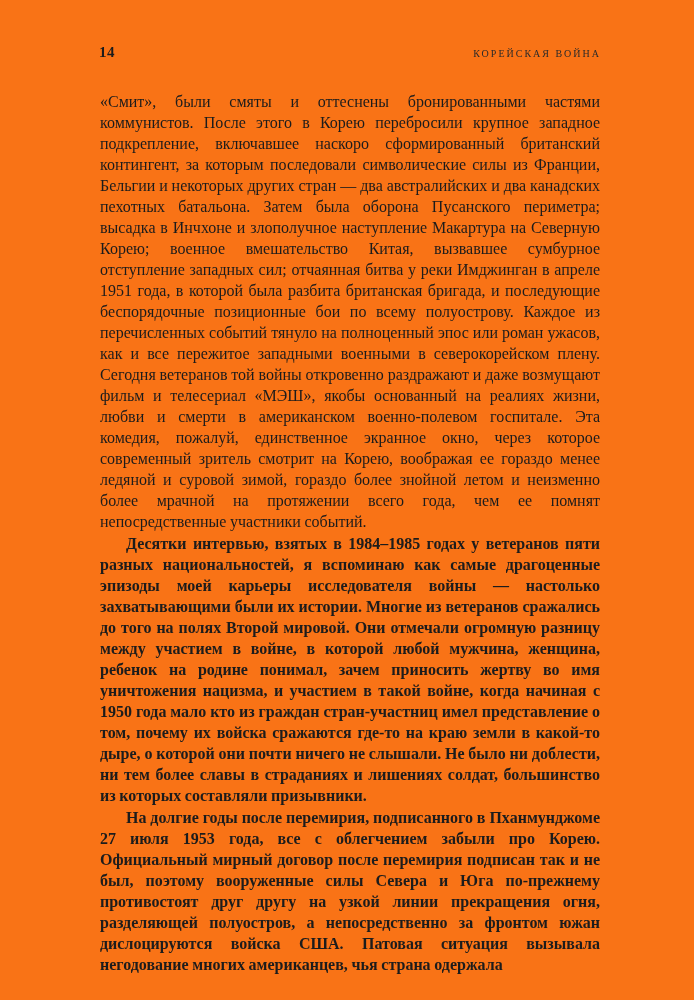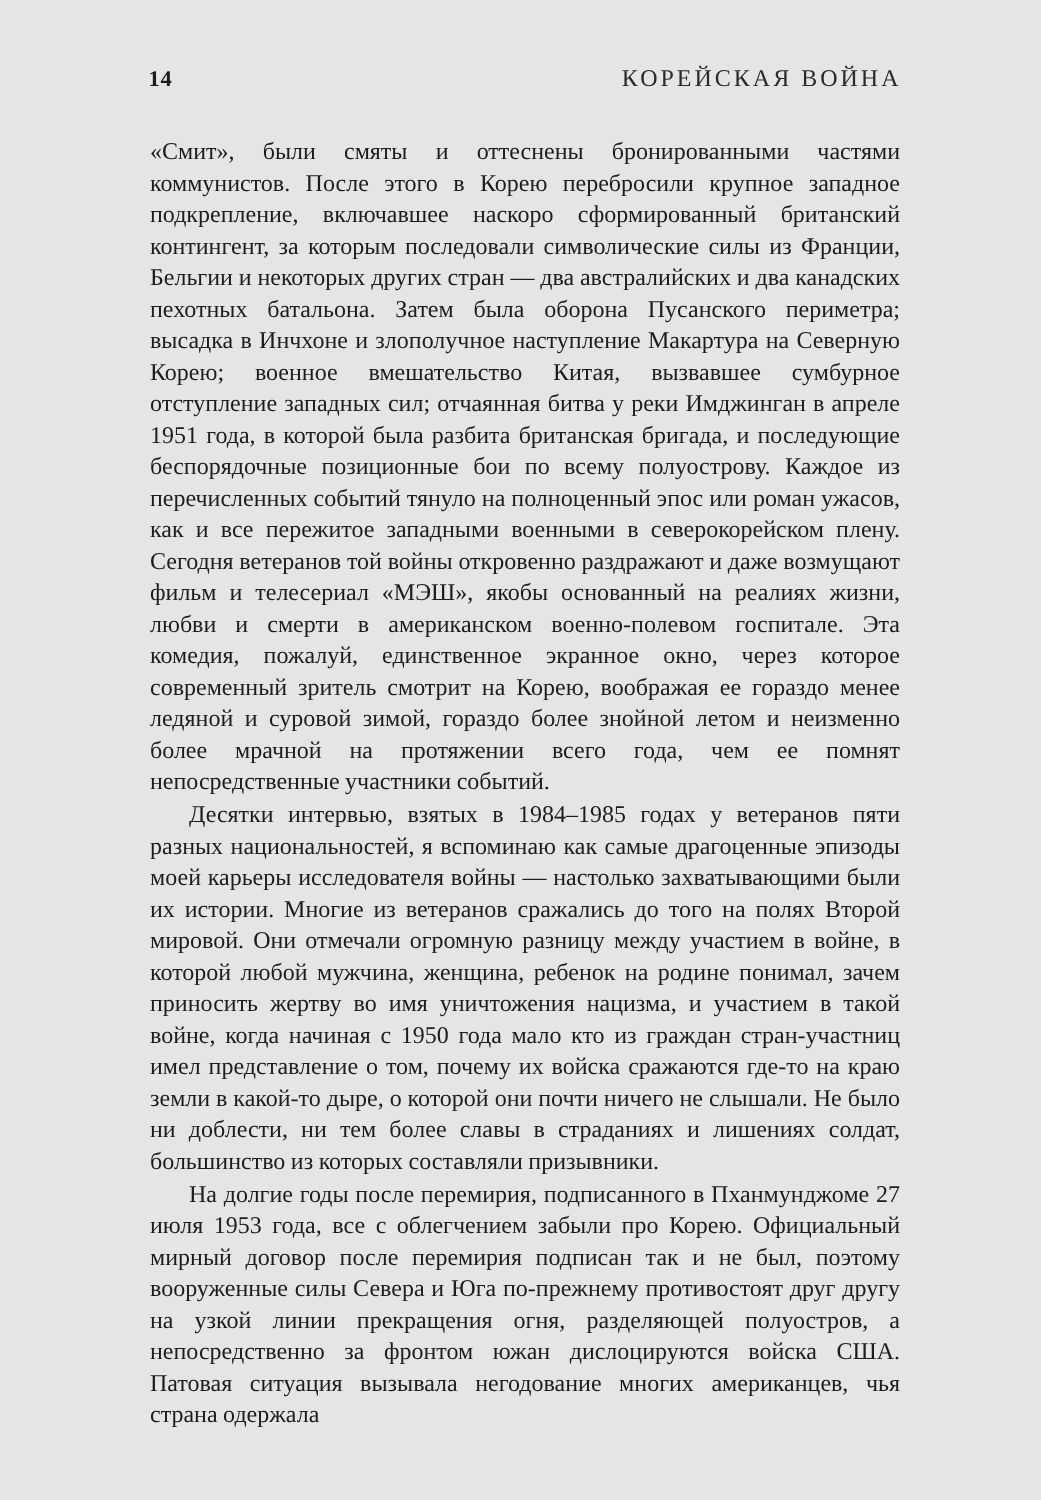--- a/index.html
+++ b/index.html
@@ -4,21 +4,21 @@
 <style>
   html, body {
     margin: 0;
     padding: 0;
     background: #ffffff;
   }
   .page {
     position: relative;
     width: 694px;
     height: 1000px;
-    background: #e5e5e5;
+    background: #f97316;
     box-sizing: border-box;
     font-family: "Liberation Serif", "DejaVu Serif", serif;
     color: #1c1c1c;
     overflow: hidden;
   }
   .running-head {
     position: absolute;
     top: 44px;
     left: 99px;
     right: 93px;
@@ -26,21 +26,21 @@
     justify-content: space-between;
     align-items: baseline;
   }
   .page-number {
     font-size: 15px;
     font-weight: bold;
     color: #1c1c1c;
     letter-spacing: 0.5px;
   }
   .chapter-title {
-    font-size: 16px;
+    font-size: 10px;
     color: #2a2a2a;
     letter-spacing: 2px;
     text-transform: uppercase;
   }
   .text-block {
     position: absolute;
     top: 90px;
     left: 99px;
     width: 502px;
   }
@@ -49,20 +49,21 @@
     font-size: 16px;
     line-height: 21px;
     text-align: justify;
     hyphens: auto;
     -webkit-hyphens: auto;
     word-spacing: -0.02em;
     color: #1c1c1c;
   }
   .text-block p.indent {
     text-indent: 26px;
+    font-weight: bold;
   }
 </style>
 </head>
 <body>
 
 <div class="page">
 
   <div class="running-head">
     <span class="page-number">14</span>
     <span class="chapter-title">Корейская война</span>

